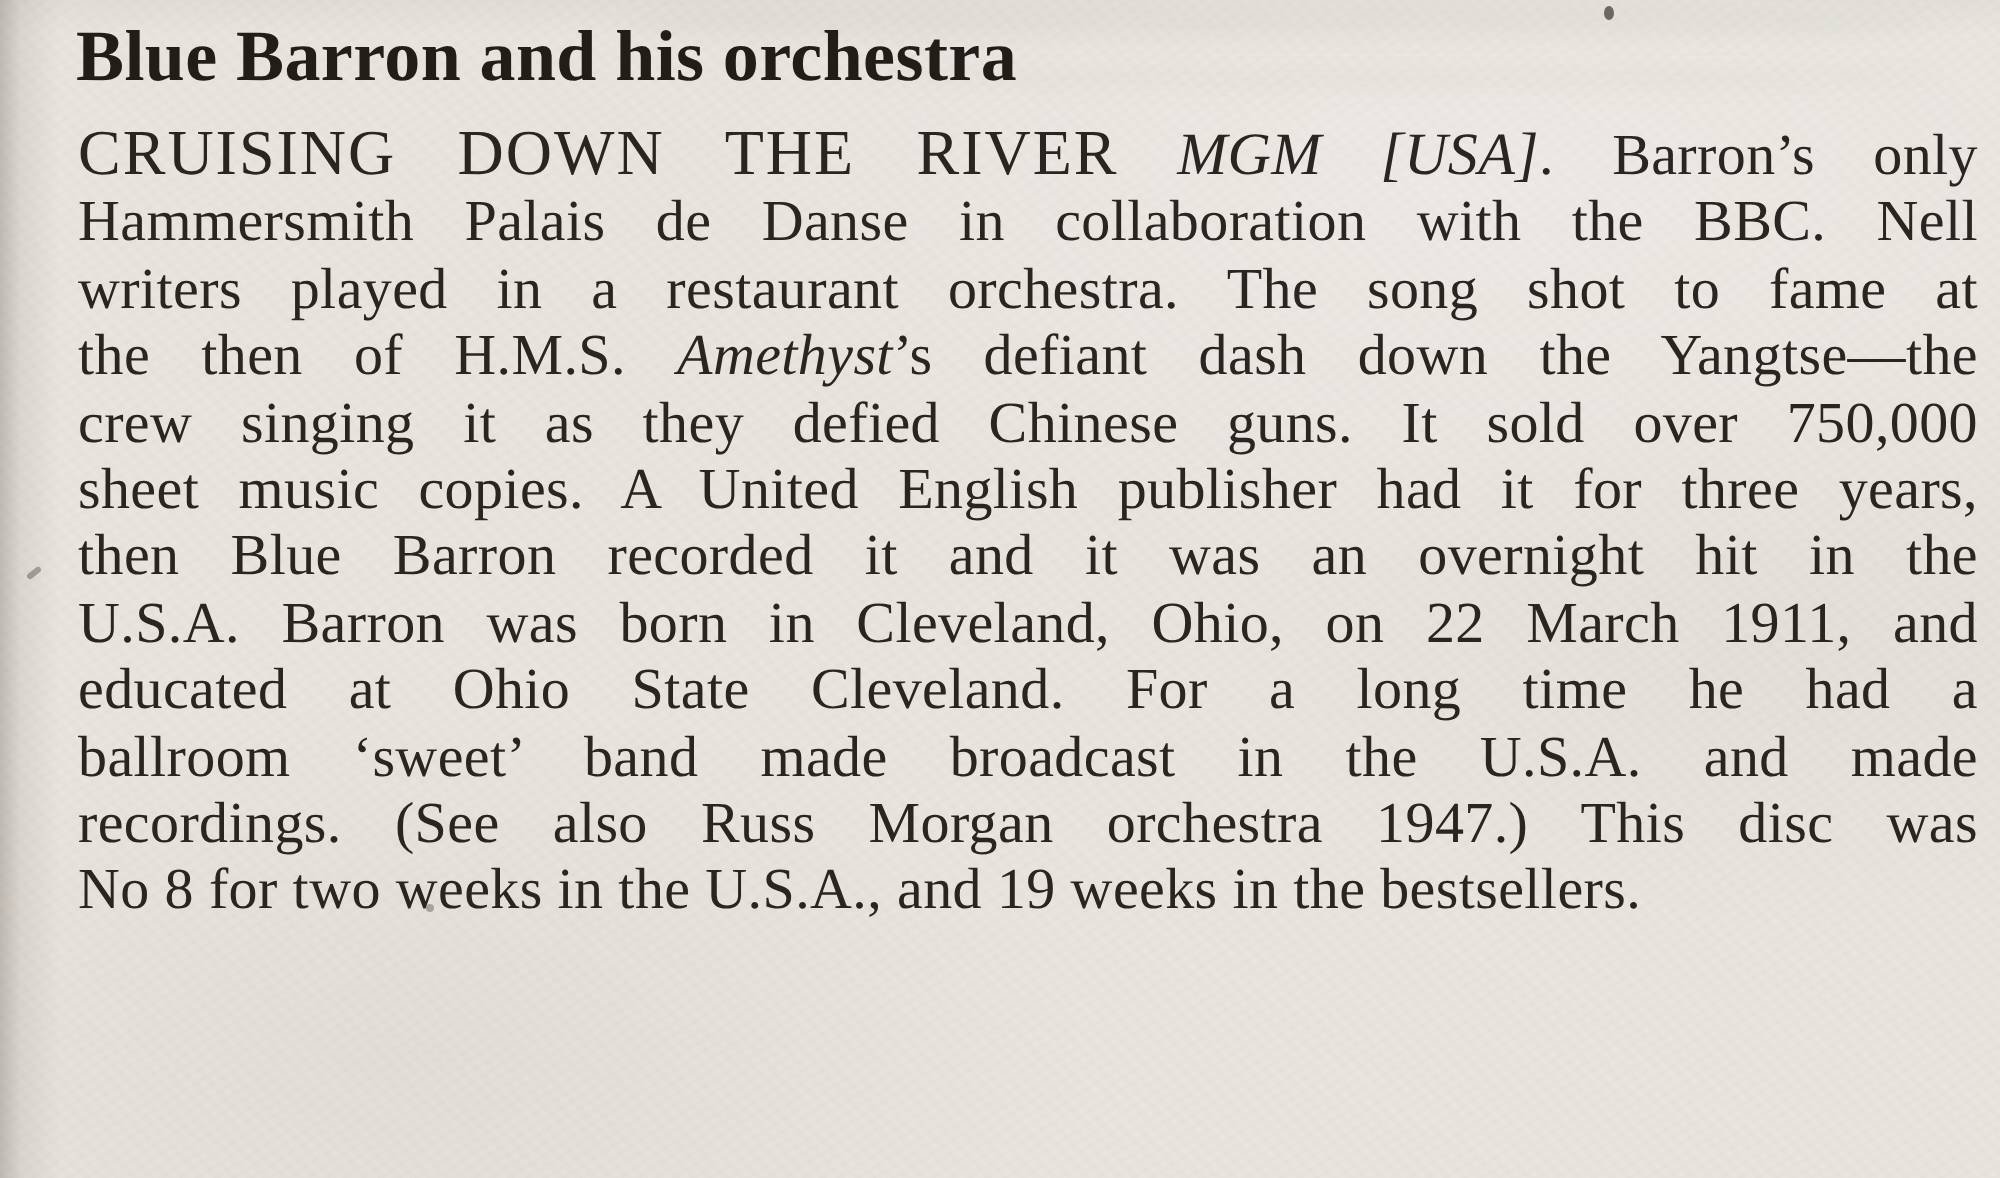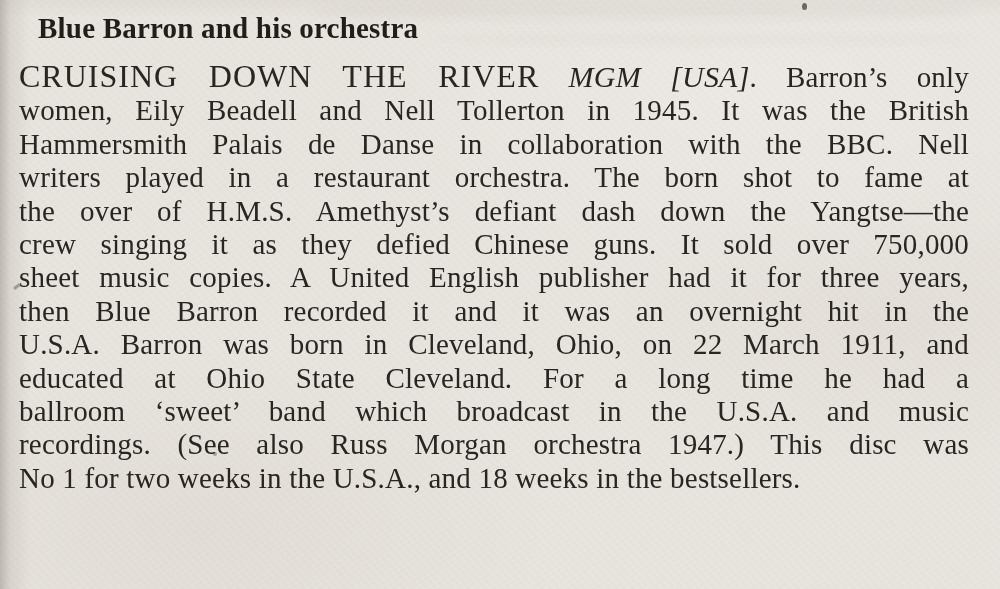--- a/index.html
+++ b/index.html
@@ -25,31 +25,31 @@
     font-family: "Liberation Serif", "DejaVu Serif", serif;
     color: #292521;
     overflow: hidden;
   }
 
   .heading {
     position: absolute;
     left: 38px;
     top: 11px;
     margin: 0;
-    font-size: 29px;
+    font-size: 36px;
     line-height: 34px;
     font-weight: bold;
     letter-spacing: 0.2px;
     color: #211d19;
     text-align: center;
   }
 
   .bodytext {
     position: absolute;
-    left: 19px;
+    left: 39px;
     top: 60px;
     width: 950px;
   }
   .line {
     line-height: 33.4px;
     font-size: 29px;
     text-align: justify;
     text-align-last: justify;
     letter-spacing: 0.2px;
   }
@@ -60,20 +60,21 @@
 
   .songtitle {
     font-size: 32px;
     letter-spacing: 1px;
   }
   .reclabel {
     font-style: italic;
     font-size: 30px;
   }
   .shipname {
+    font-style: italic;
   }
 
   
   .ghost {
     position: absolute;
     border-radius: 50%;
     filter: blur(5px);
     pointer-events: none;
   }
   .ghost1 { left: 310px; top: 5px;  width: 660px; height: 16px; background: rgba(128,120,106,0.055); }
@@ -94,29 +95,28 @@
   <div class="speck speck1"></div>
   <div class="speck speck2"></div>
   <div class="speck speck3"></div>
 
   <h1 class="heading">Blue Barron and his orchestra</h1>
 
   <div class="bodytext">
 
     <div class="line"><span class="songtitle">CRUISING DOWN THE RIVER</span><span class="reclabel"> MGM [USA]</span><span>. Barron’s only</span></div>
 
-    <div class="line">women, Eily Beadell and Nell Tollerton in 1945. It was the British</div>
     <div class="line">Hammersmith Palais de Danse in collaboration with the BBC. Nell</div>
-    <div class="line">writers played in a restaurant orchestra. The born shot to fame at</div>
+    <div class="line">writers played in a restaurant orchestra. The song shot to fame at</div>
 
-    <div class="line"><span>the over of H.M.S. </span><span class="shipname">Amethyst</span><span>’s defiant dash down the Yangtse—the</span></div>
+    <div class="line"><span>the then of H.M.S. </span><span class="shipname">Amethyst</span><span>’s defiant dash down the Yangtse—the</span></div>
 
     <div class="line">crew singing it as they defied Chinese guns. It sold over 750,000</div>
     <div class="line">sheet music copies. A United English publisher had it for three years,</div>
     <div class="line">then Blue Barron recorded it and it was an overnight hit in the</div>
     <div class="line">U.S.A. Barron was born in Cleveland, Ohio, on 22 March 1911, and</div>
     <div class="line">educated at Ohio State Cleveland. For a long time he had a</div>
-    <div class="line">ballroom ‘sweet’ band which broadcast in the U.S.A. and music</div>
+    <div class="line">ballroom ‘sweet’ band made broadcast in the U.S.A. and made</div>
     <div class="line">recordings. (See also Russ Morgan orchestra 1947.) This disc was</div>
-    <div class="line last">No 1 for two weeks in the U.S.A., and 18 weeks in the bestsellers.</div>
+    <div class="line last">No 8 for two weeks in the U.S.A., and 19 weeks in the bestsellers.</div>
 
   </div>
 </div>
 
 </body></html>

